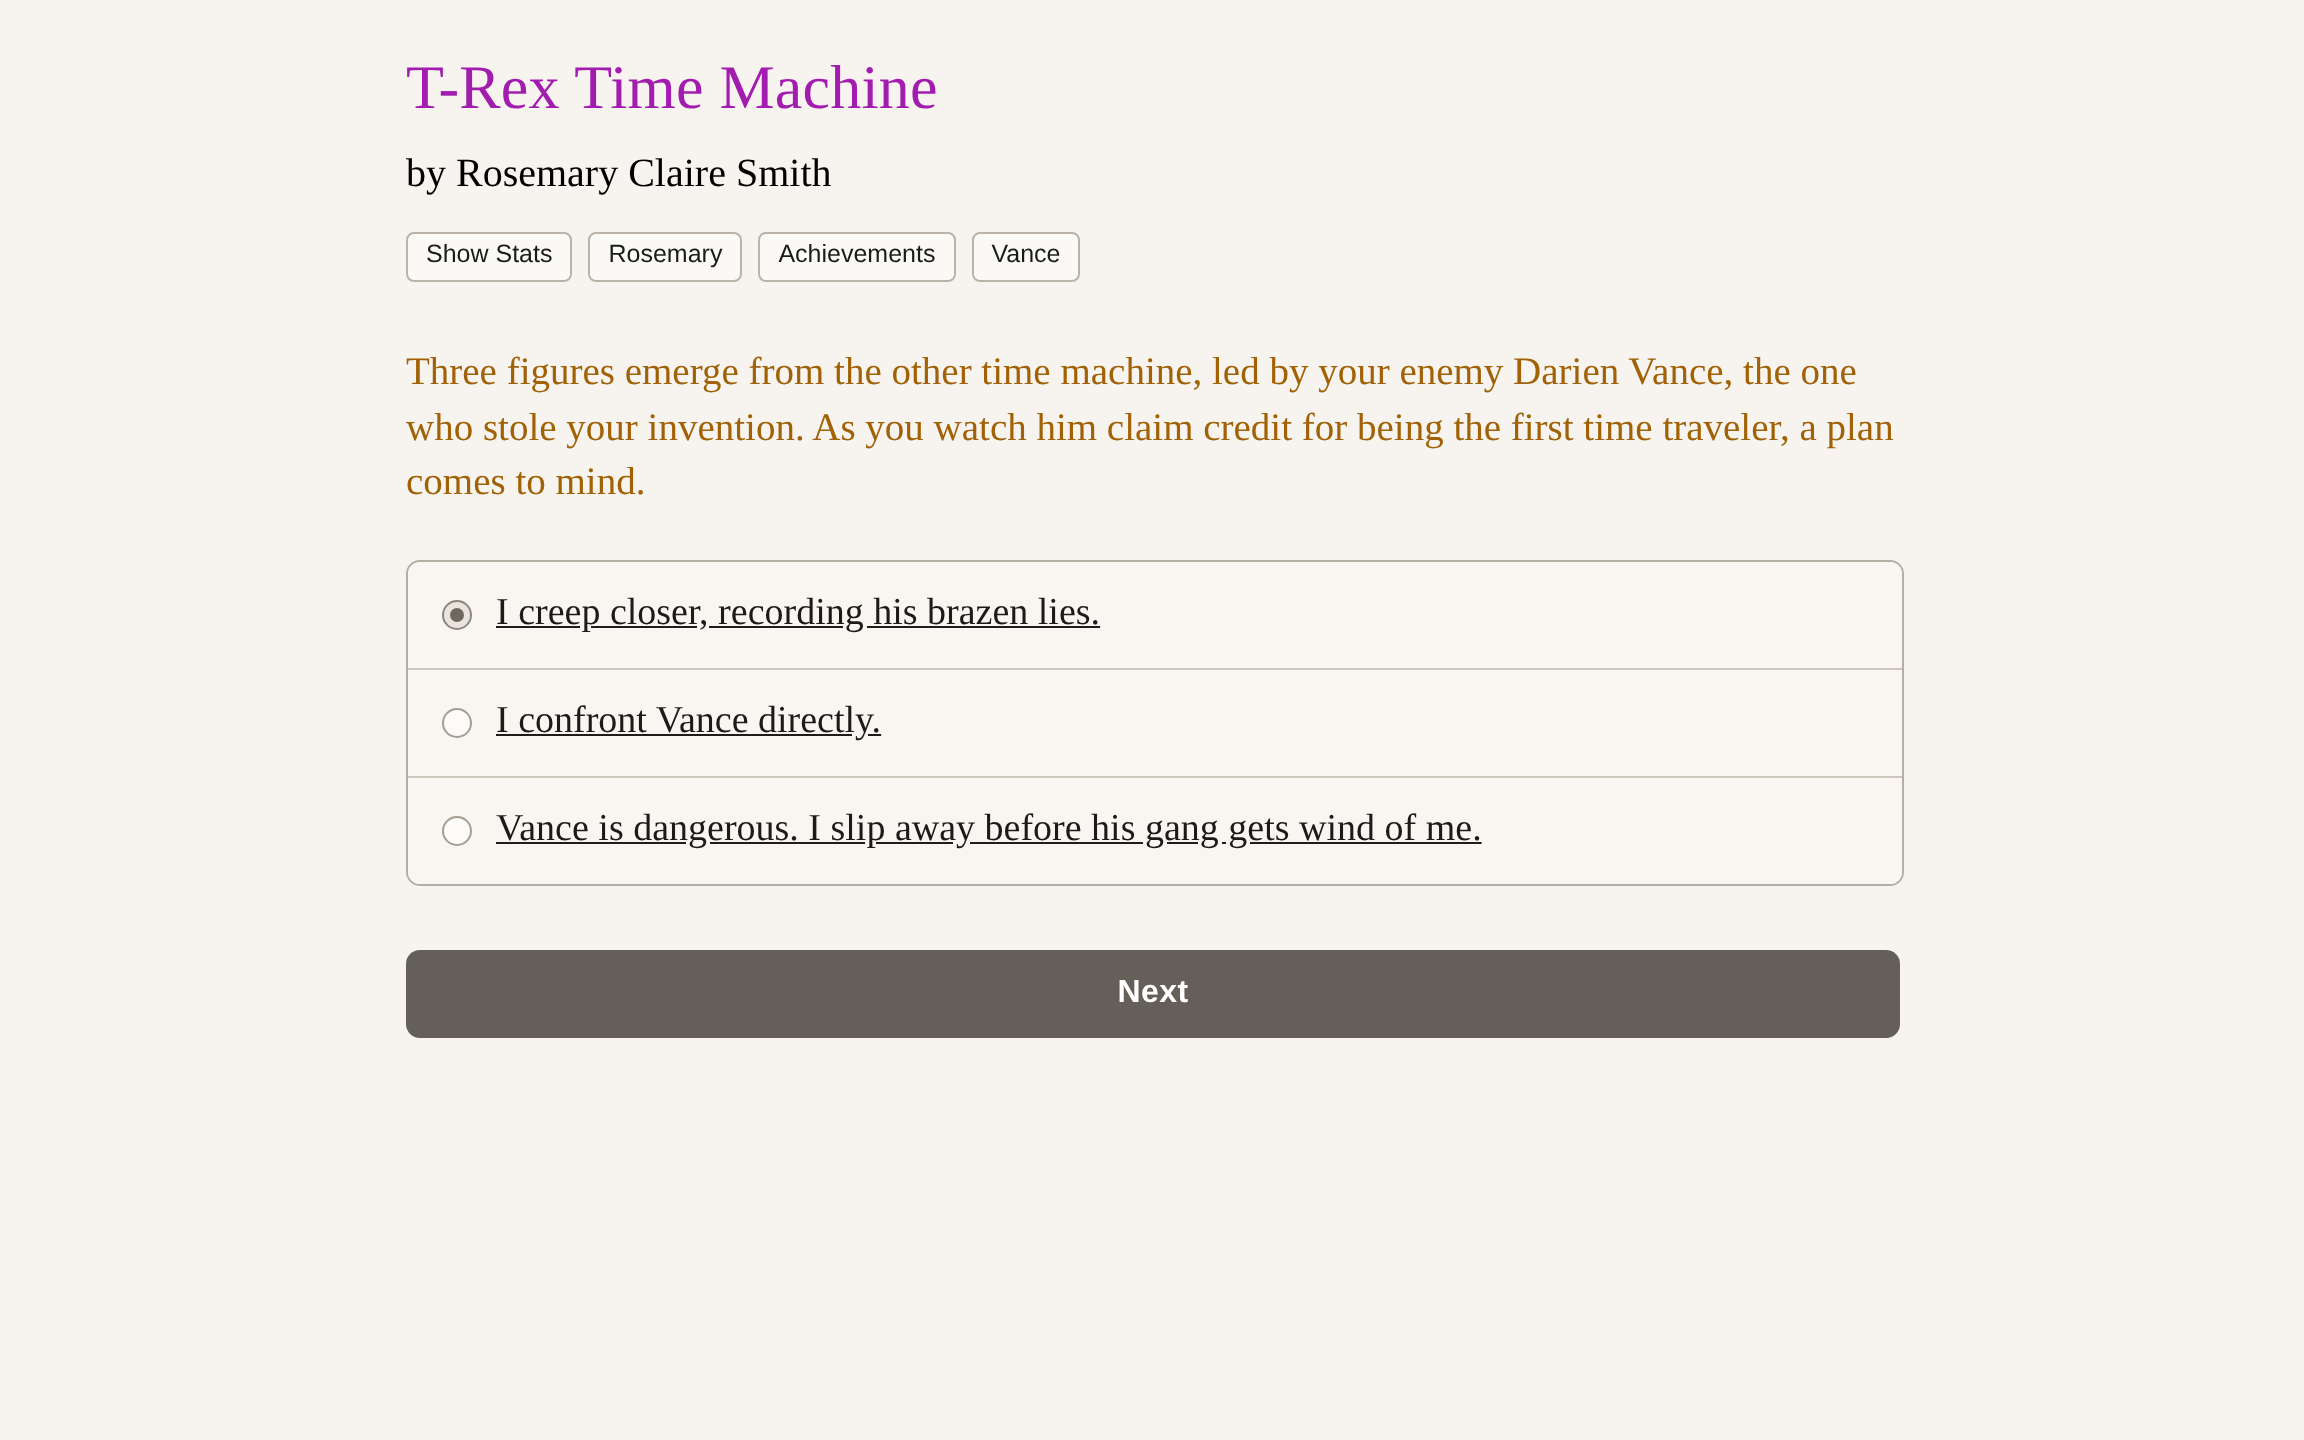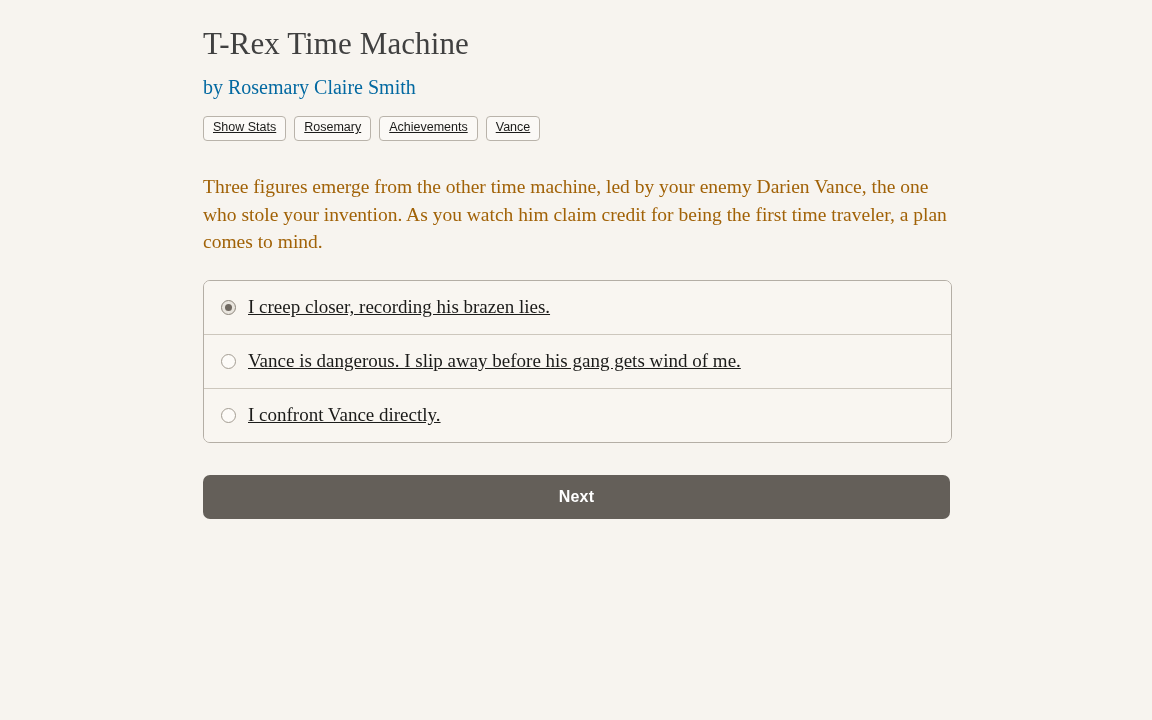--- a/index.html
+++ b/index.html
@@ -21,33 +21,32 @@
     box-sizing: border-box;
     padding: 18px 200px 0 203px;
   }
   .title {
     font-size: 31px;
     font-weight: normal;
     letter-spacing: 0.1px;
     margin: 0;
     padding-top: 6px;
     line-height: 1.3;
-    color: #404040;
+    color: #a21caf;
   }
   .byline {
     font-size: 20px;
     margin: 12px 0 0 0;
-    color: #0369a1;
+    color: #000000;
   }
   .toolbar {
     margin-top: 17px;
     display: flex;
     gap: 8px;
     align-items: center;
-    text-decoration: underline;
   }
   .toolbar button {
     font-family: "Liberation Sans", sans-serif;
     font-size: 12.5px;
     color: #1b1b19;
     background: #fbf9f6;
     border: 1px solid #b9b3aa;
     border-radius: 4px;
     padding: 4px 9px 5px 9px;
     cursor: pointer;
@@ -147,26 +146,26 @@
 
   <div class="choices">
 
     <div class="choice">
       <span class="radio selected"></span>
       <span class="choice-label">I creep closer, recording his brazen lies.</span>
     </div>
 
     <div class="choice">
       <span class="radio"></span>
-      <span class="choice-label">Vance is dangerous. I slip away before his gang gets wind of me.</span>
+      <span class="choice-label">I confront Vance directly.</span>
     </div>
 
     <div class="choice">
       <span class="radio"></span>
-      <span class="choice-label">I confront Vance directly.</span>
+      <span class="choice-label">Vance is dangerous. I slip away before his gang gets wind of me.</span>
     </div>
 
 
   </div>
 
   <button class="next-button">Next</button>
 
 </div>
 
 </body></html>

